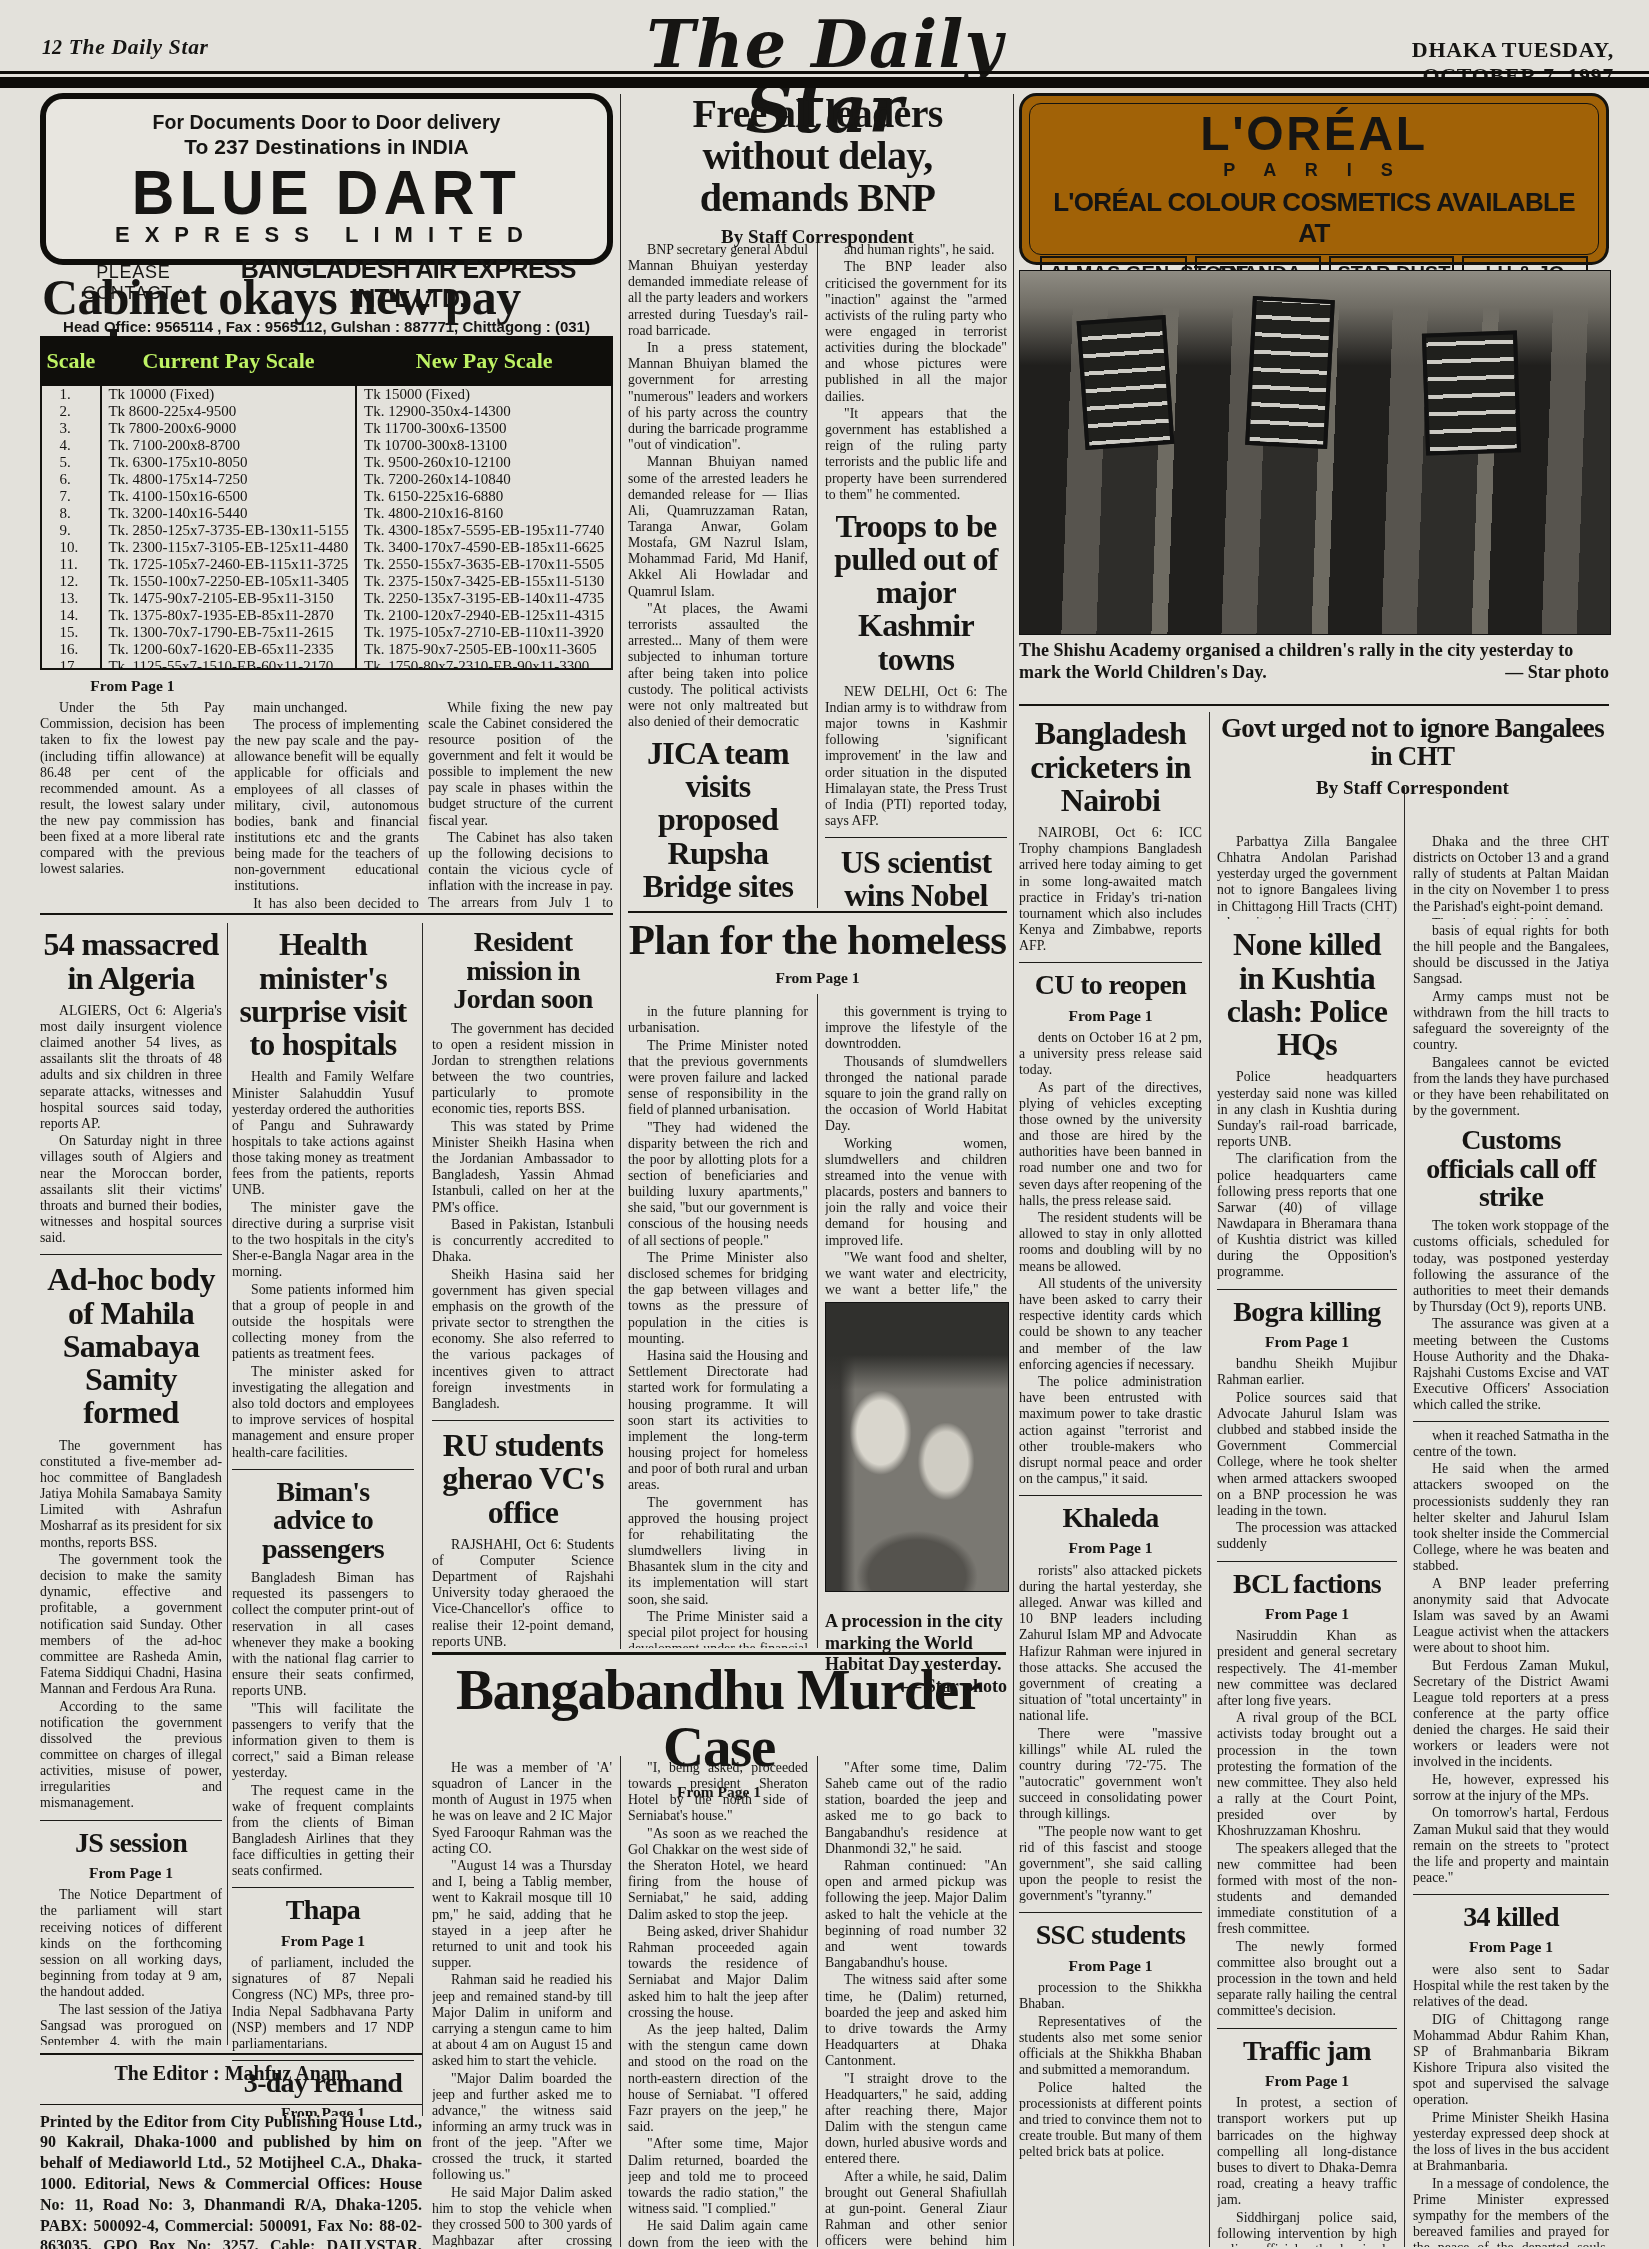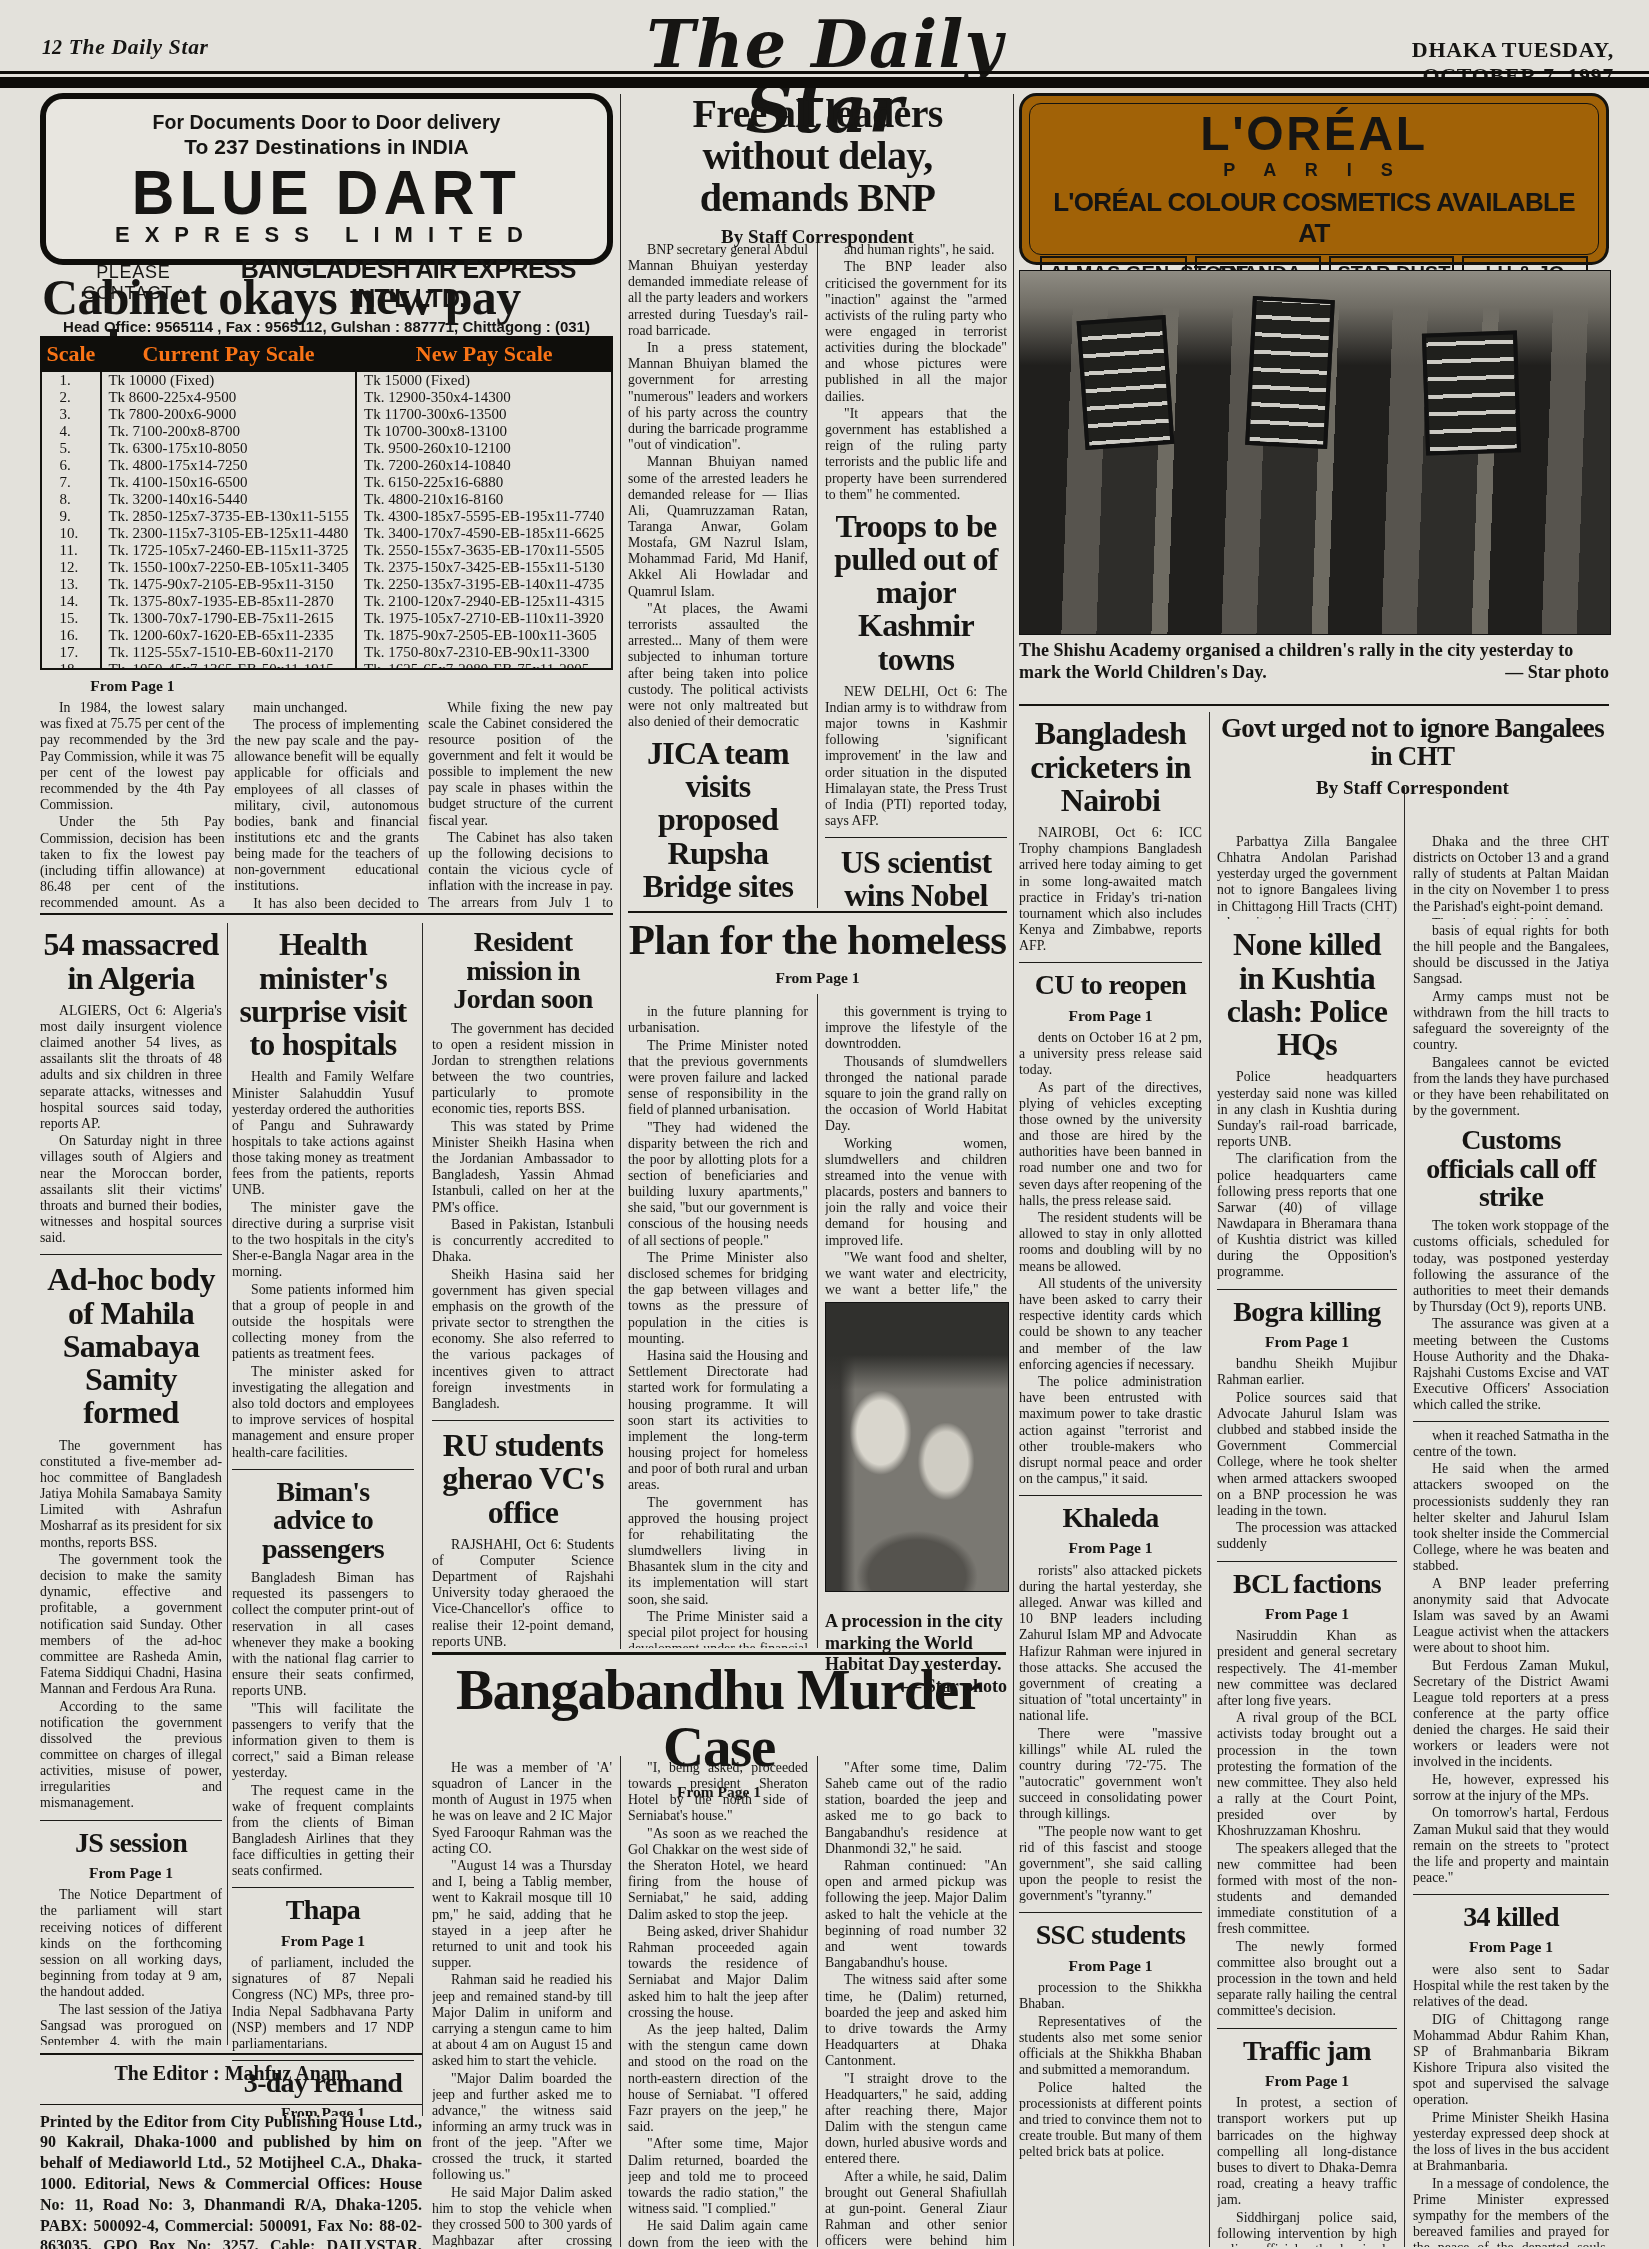--- a/index.html
+++ b/index.html
@@ -35,22 +35,22 @@
   #bd-brand{font-weight:bold;font-size:59px;letter-spacing:5.4px;line-height:1;margin-top:4px;
             transform:scaleY(1.08);font-stretch:condensed;}
   #bd-sub{font-weight:bold;font-size:22px;letter-spacing:15px;margin-top:0px;}
   #bd-contact{display:flex;align-items:baseline;justify-content:center;gap:16px;margin-top:6.7px;}
   #bd-contact-label{font-size:18px;letter-spacing:0.7px;}
   #bd-contact-name{font-weight:bold;font-size:25px;letter-spacing:-0.7px;}
   #bd-phones{font-weight:bold;font-size:15px;margin-top:5.4px;}
   
   #cab-head{font-weight:bold;font-size:50px;letter-spacing:-0.7px;text-align:left;line-height:1;}
   #cab-table{border-collapse:collapse;width:100%;}
-  #cab-table thead th{background:#0f0e0b;color:#f97316;font-weight:bold;font-size:22px;
-        border:2px solid #0f0e0b;padding:3px 4px;}
+  #cab-table thead th{background:#0f0e0b;color:#bef264;font-weight:bold;font-size:22px;
+        border:2px solid #0f0e0b;padding:10px 4px;}
   #cab-table td{border-left:2px solid #14130f;border-right:2px solid #14130f;
         font-size:15px;padding:0px 6.7px;white-space:nowrap;}
   #cab-table td:first-child{width:59px;text-align:left;padding-left:17.5px;}
   #cab-table tbody{border:2px solid #14130f;}
   #cab-wrap{border-bottom:2.7px solid #14130f;}
   
   #loreal{border:3.4px solid #14130f;border-radius:17.5px;background:#a16207;padding:6.7px;box-sizing:border-box;}
   #loreal-inner{border:1.3px solid #14130f;border-radius:12px;height:100%;box-sizing:border-box;
         text-align:center;padding:6.7px 10.8px;font-family:"Liberation Sans",sans-serif;}
   #lo-brand{font-size:48px;font-weight:bold;letter-spacing:2.7px;line-height:1;}
@@ -226,21 +226,20 @@
             <td>Tk. 1050-45x7-1365-EB-50x11-1915</td>
             <td>Tk. 1625-65x7-2080-EB-75x11-2905</td>
           </tr>
         </tbody>
     </table>
   </div>
   <div class="abs" style="left:40px;top:674px;width:573px;height:234px;display:flex;gap:9.4px;">
     <div style="width:186px;overflow:hidden;">
       <div class="kick">From Page 1</div>
       <div class="body">
-          <p>In 1984, the lowest salary was fixed at 75.75 per cent of the pay recommended by the 3rd Pay Commission, while it was 75 per cent of the lowest pay recommended by the 4th Pay Commission.</p>
           <p>Under the 5th Pay Commission, decision has been taken to fix the lowest pay (including tiffin allowance) at 86.48 per cent of the recommended amount. As a result, the lowest salary under the new pay commission has been fixed at a more liberal rate compared with the previous lowest salaries.</p>
         </div>
     </div>
     <div style="width:186px;overflow:hidden;padding-top:25.6px;" class="body">
         <p>main unchanged.</p>
         <p>The process of implementing the new pay scale and the pay-allowance benefit will be equally applicable for officials and employees of all classes of military, civil, autonomous bodies, bank and financial institutions etc and the grants being made for the teachers of non-government educational institutions.</p>
         <p>It has also been decided to increase 10 per cent of the pension for the pensioner officials and employees during the fiscal 1997-98 and 5 per cent in 1998-99 considering their problems.</p>
       </div>
     <div style="width:186px;overflow:hidden;padding-top:25.6px;" class="body">
         <p>While fixing the new pay scale the Cabinet considered the resource position of the government and felt it would be possible to implement the new pay scale in phases within the budget structure of the current fiscal year.</p>

